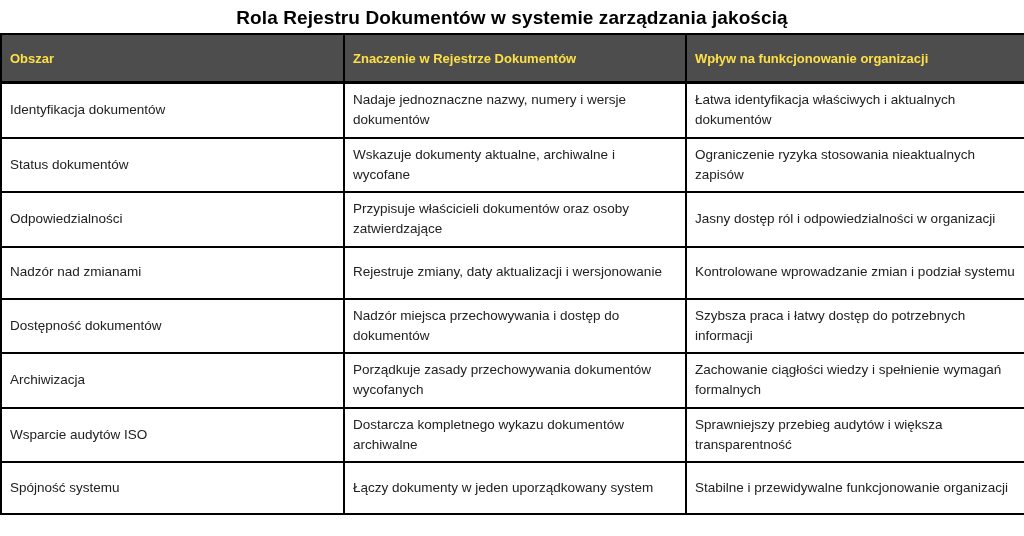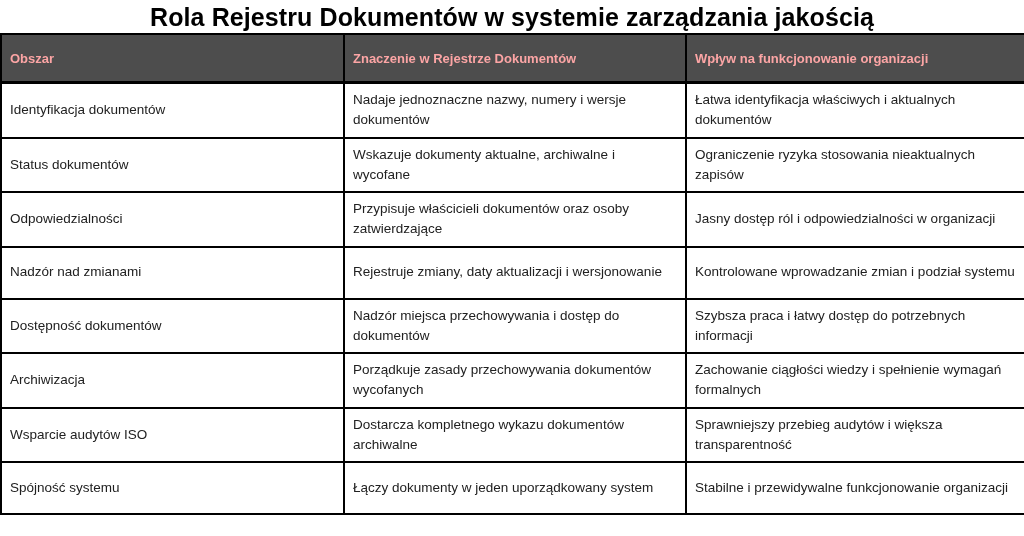--- a/index.html
+++ b/index.html
@@ -10,35 +10,35 @@
     font-family: "Liberation Sans", "DejaVu Sans", sans-serif;
   }
   .page {
     width: 1024px;
     height: 536px;
     background: #ffffff;
     overflow: hidden;
   }
   .title {
     text-align: center;
-    font-size: 25px;
+    font-size: 19px;
     font-weight: 700;
     color: #000000;
     padding: 6px 0 4px 0;
     line-height: 23px;
     letter-spacing: 0.1px;
   }
   table.doc-table {
     width: 1024px;
     border-collapse: collapse;
     table-layout: fixed;
   }
   table.doc-table th {
     background: #4d4d4d;
-    color: #fca5a5;
+    color: #fde047;
     font-size: 13px;
     font-weight: 700;
     text-align: left;
     vertical-align: middle;
     border: 2px solid #000000;
     border-bottom: 3px solid #000000;
     padding: 6px 10px 6px 8px;
     height: 34px;
   }
   table.doc-table td {

